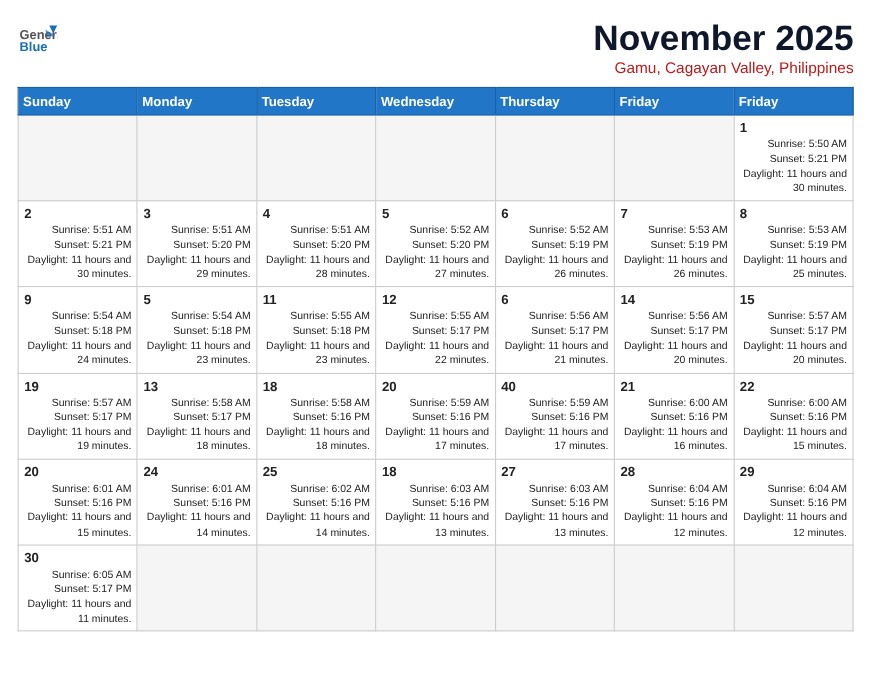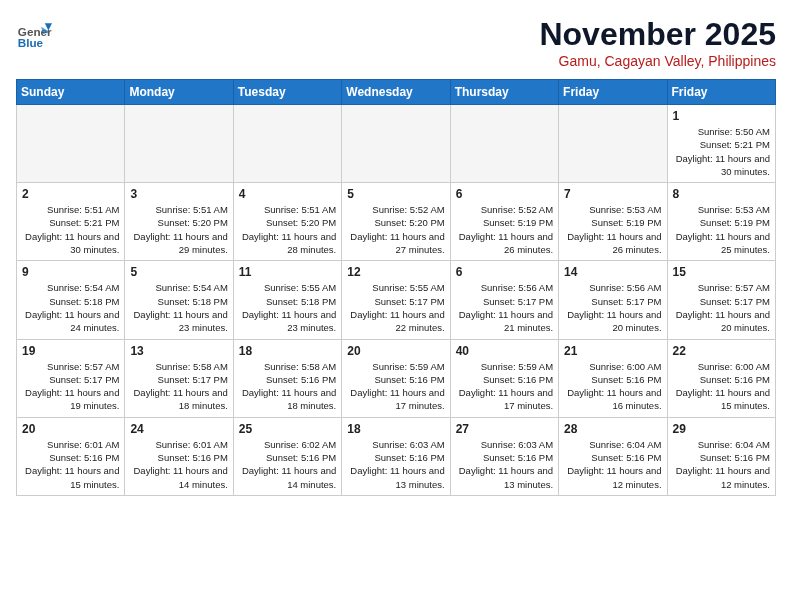--- a/index.html
+++ b/index.html
@@ -245,14 +245,26 @@
       <td>
         <span class="day-number">28</span>
         <div class="day-info">Sunrise: 6:04 AM<br>Sunset: 5:16 PM<br>Daylight: 11 hours and 12 minutes.</div>
       </td>
       <td>
         <span class="day-number">29</span>
         <div class="day-info">Sunrise: 6:04 AM<br>Sunset: 5:16 PM<br>Daylight: 11 hours and 12 minutes.</div>
       </td>
     </tr>
 
+    <tr class="last-row">
+      <td class="has-day">
+        <span class="day-number">30</span>
+        <div class="day-info">Sunrise: 6:05 AM<br>Sunset: 5:17 PM<br>Daylight: 11 hours and 11 minutes.</div>
+      </td>
+      <td></td>
+      <td></td>
+      <td></td>
+      <td></td>
+      <td></td>
+      <td></td>
+    </tr>
   </tbody>
 </table>
 
 </body></html>

